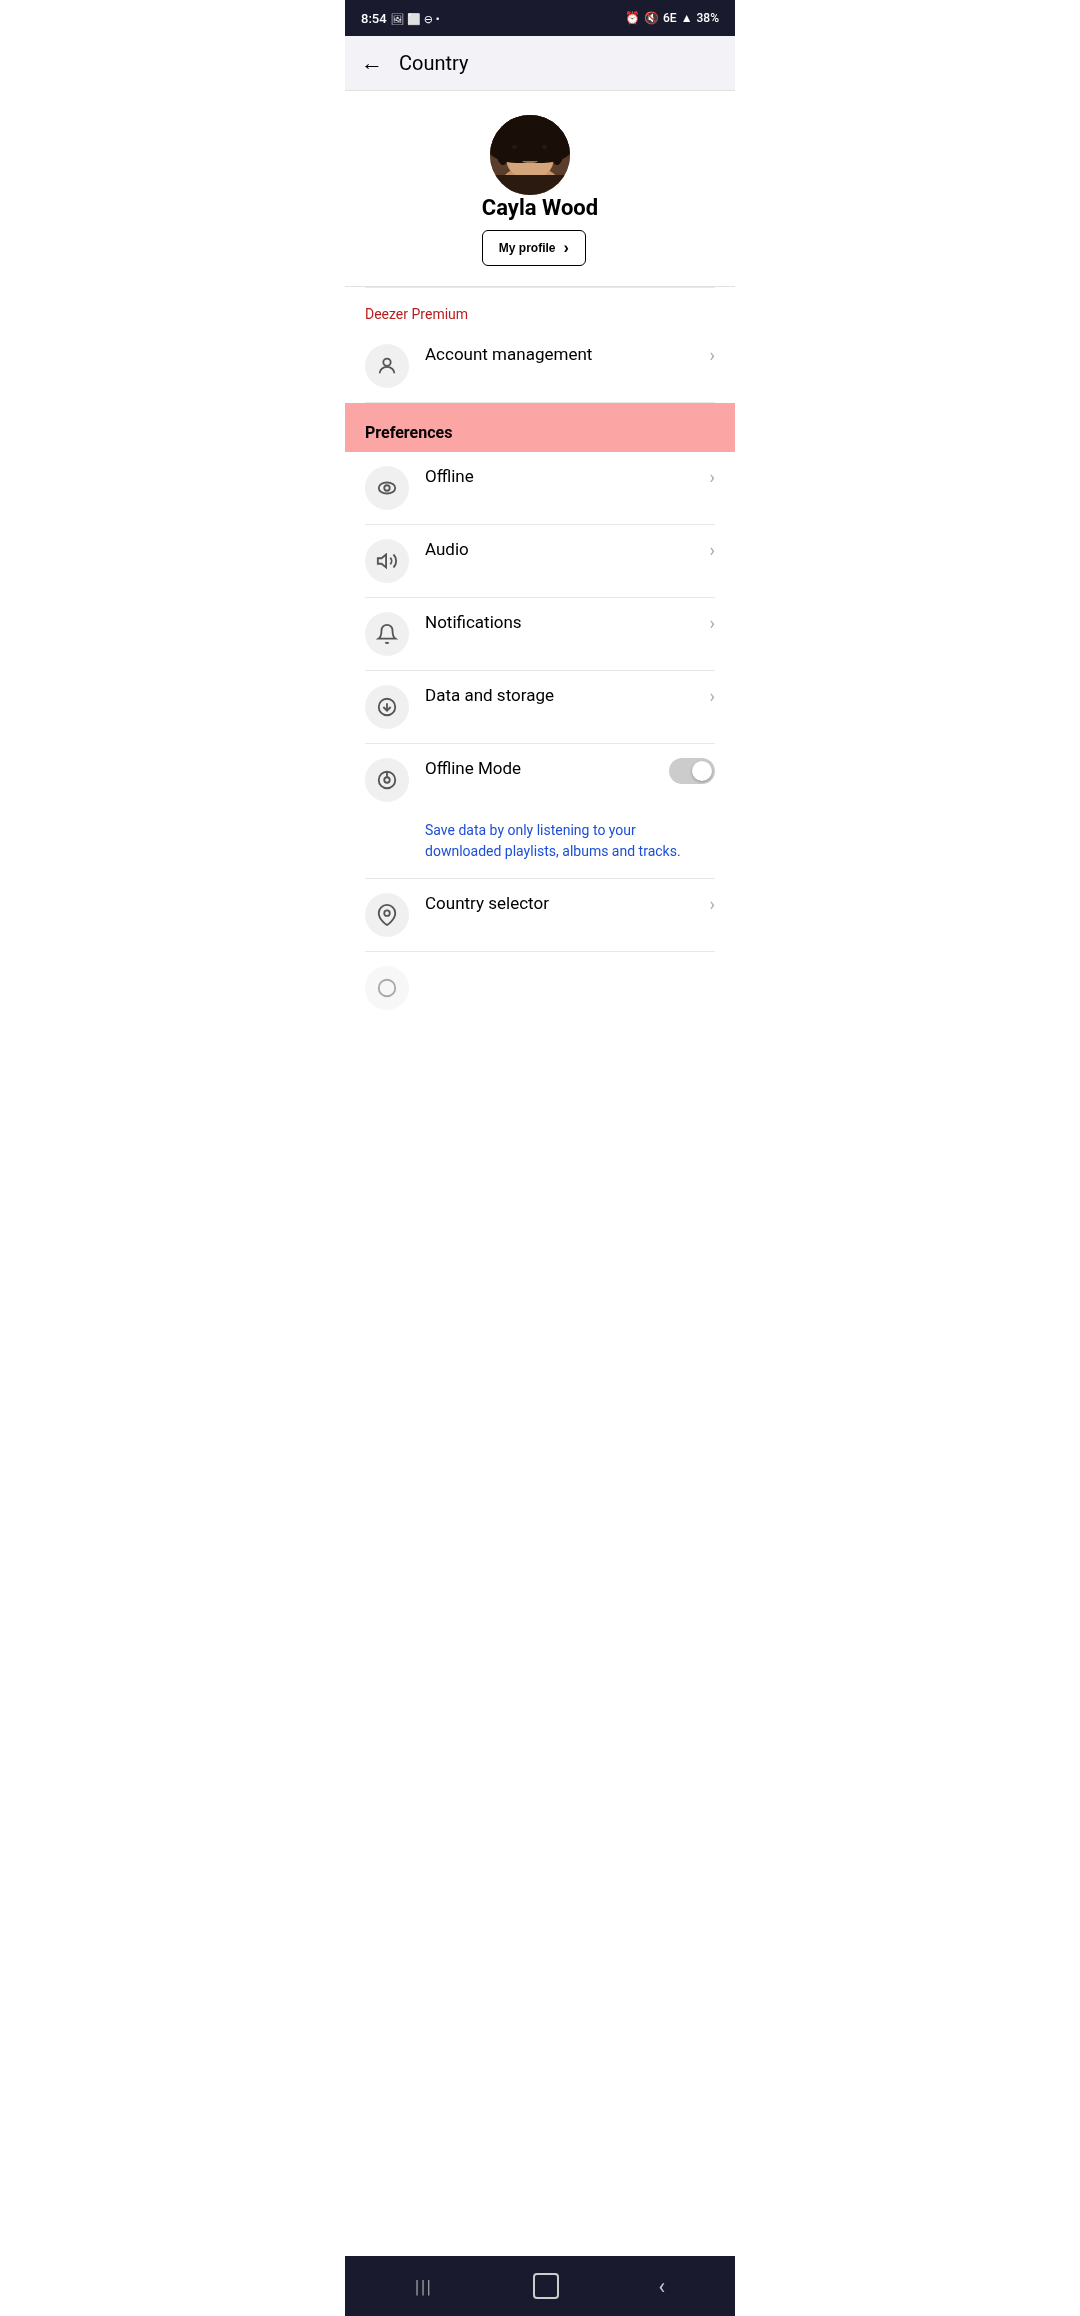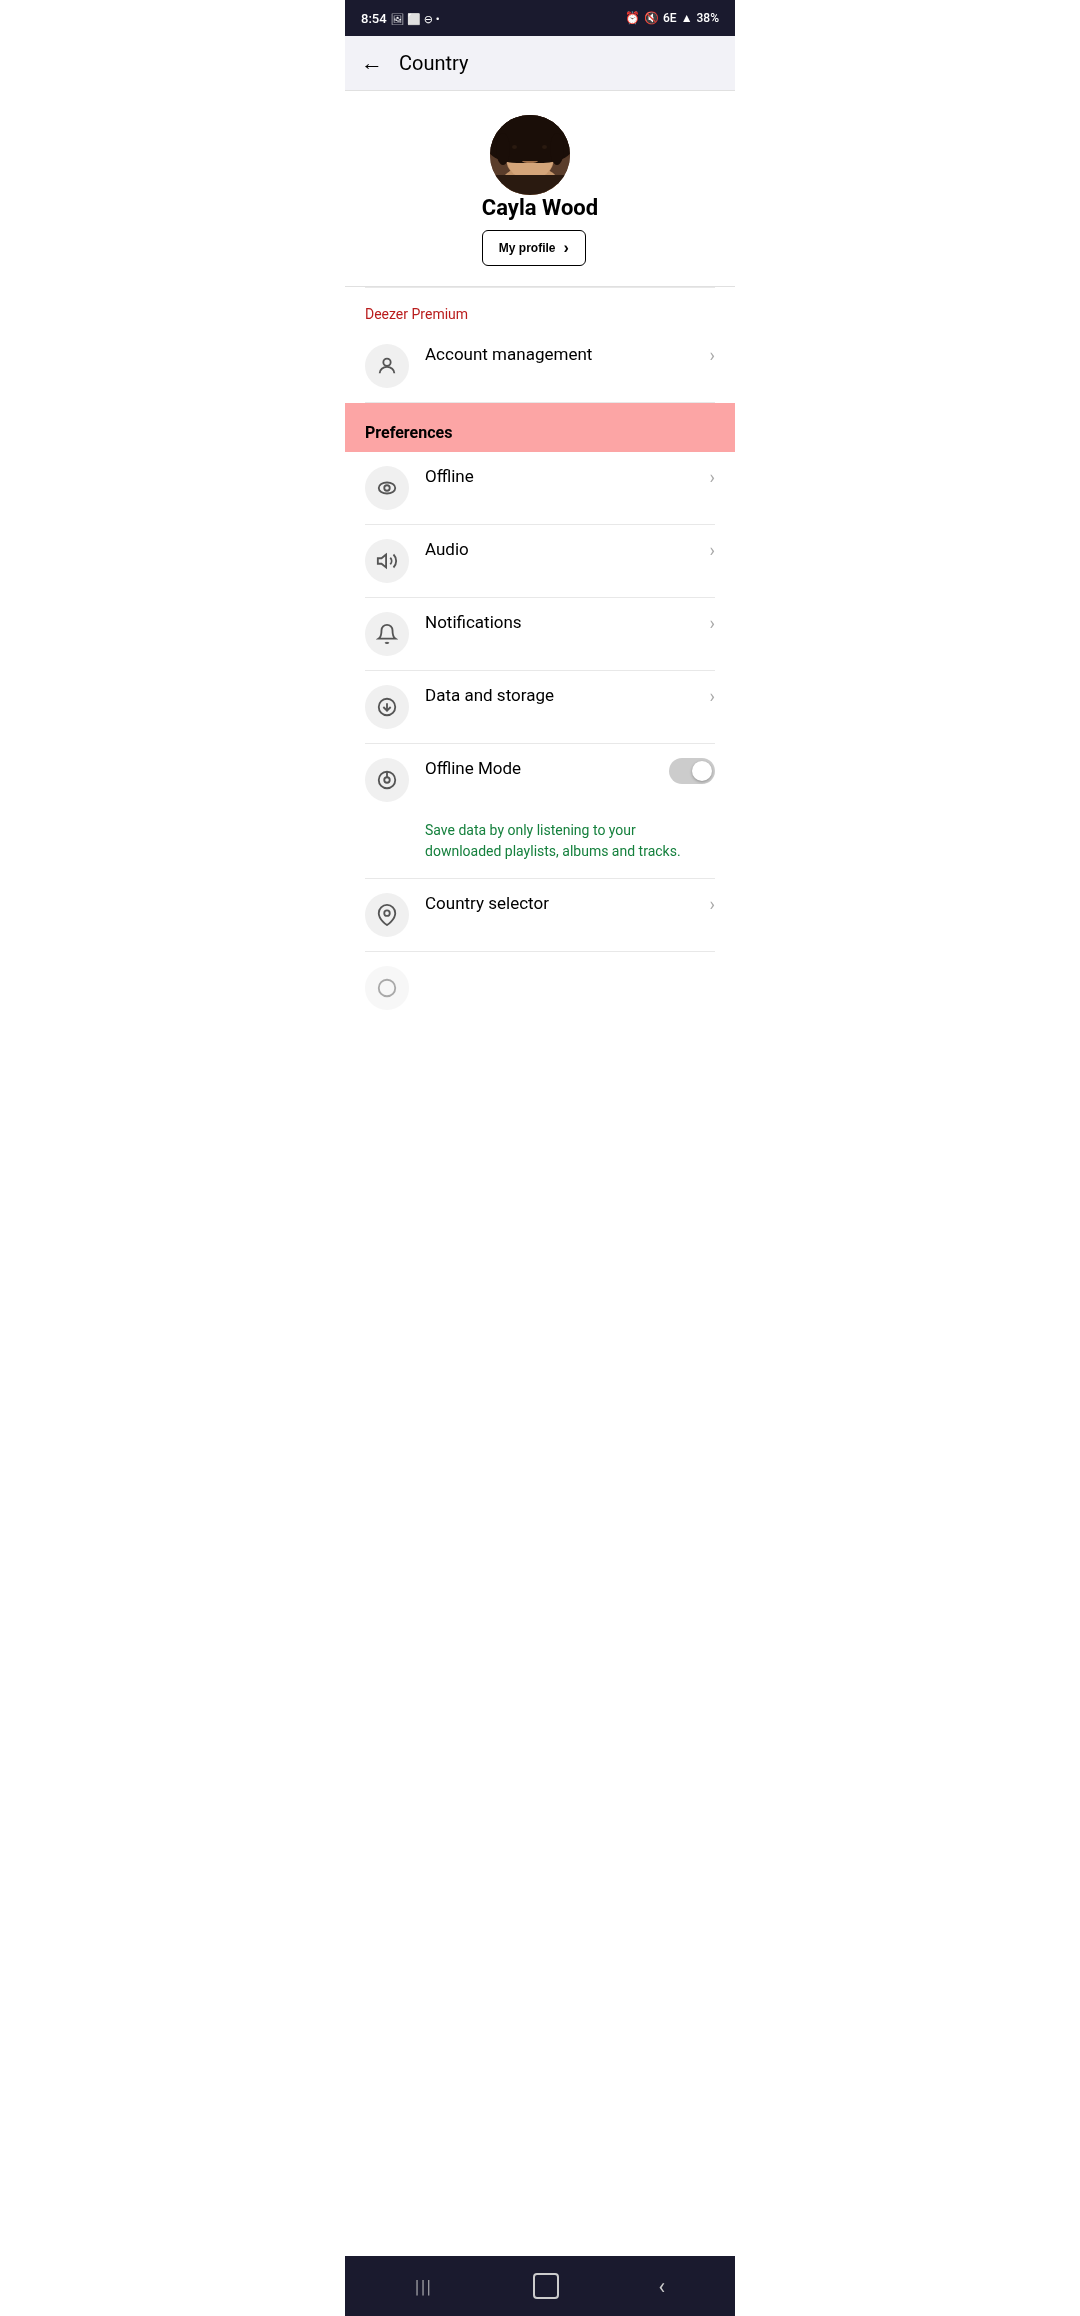--- a/index.html
+++ b/index.html
@@ -167,21 +167,21 @@
       width: 20px;
       height: 20px;
       background: #fff;
       border-radius: 50%;
       box-shadow: 0 1px 3px rgba(0,0,0,0.3);
     }
 
     
     .offline-description {
       font-size: 14px;
-      color: #15803d;
+      color: #1d4ed8;
       padding: 4px 20px 16px 80px;
       background: #fff;
       line-height: 1.5;
     }
 
     
     .nav-bar {
       background: #1a1a2e;
       display: flex;
       justify-content: space-around;

